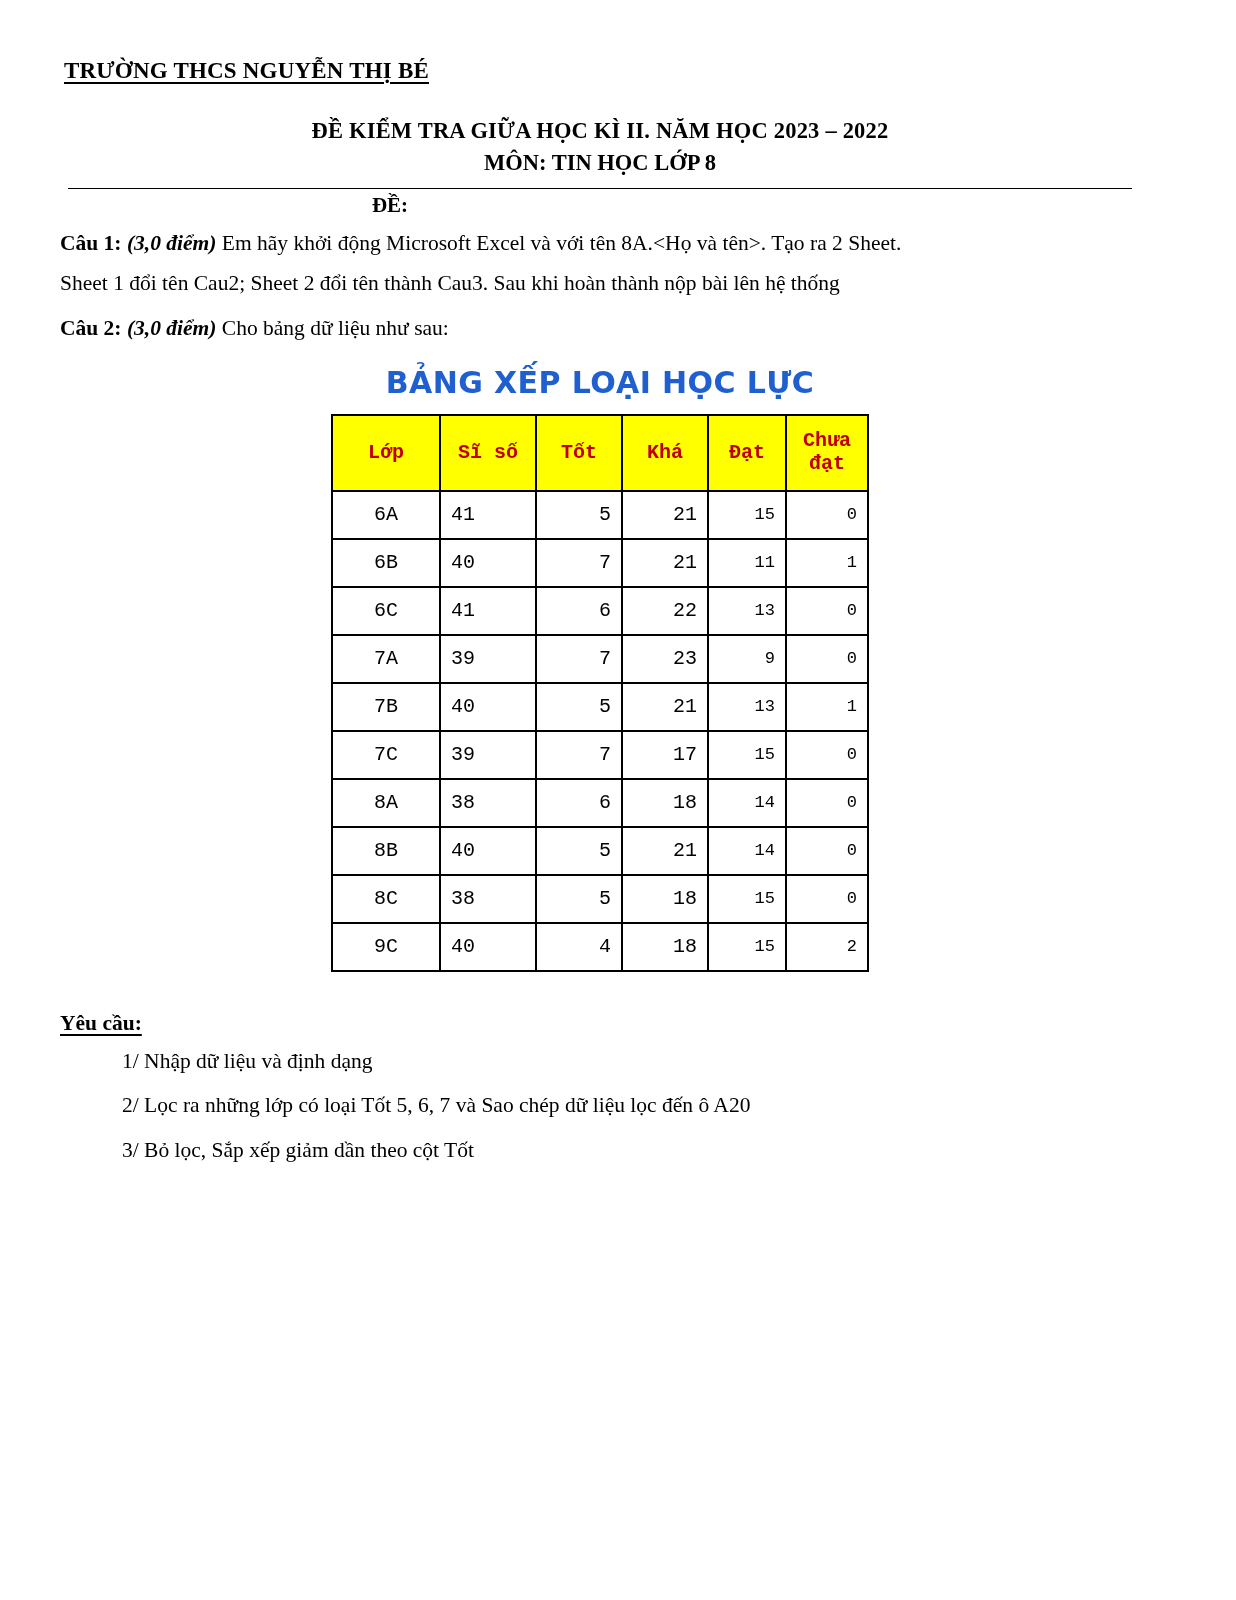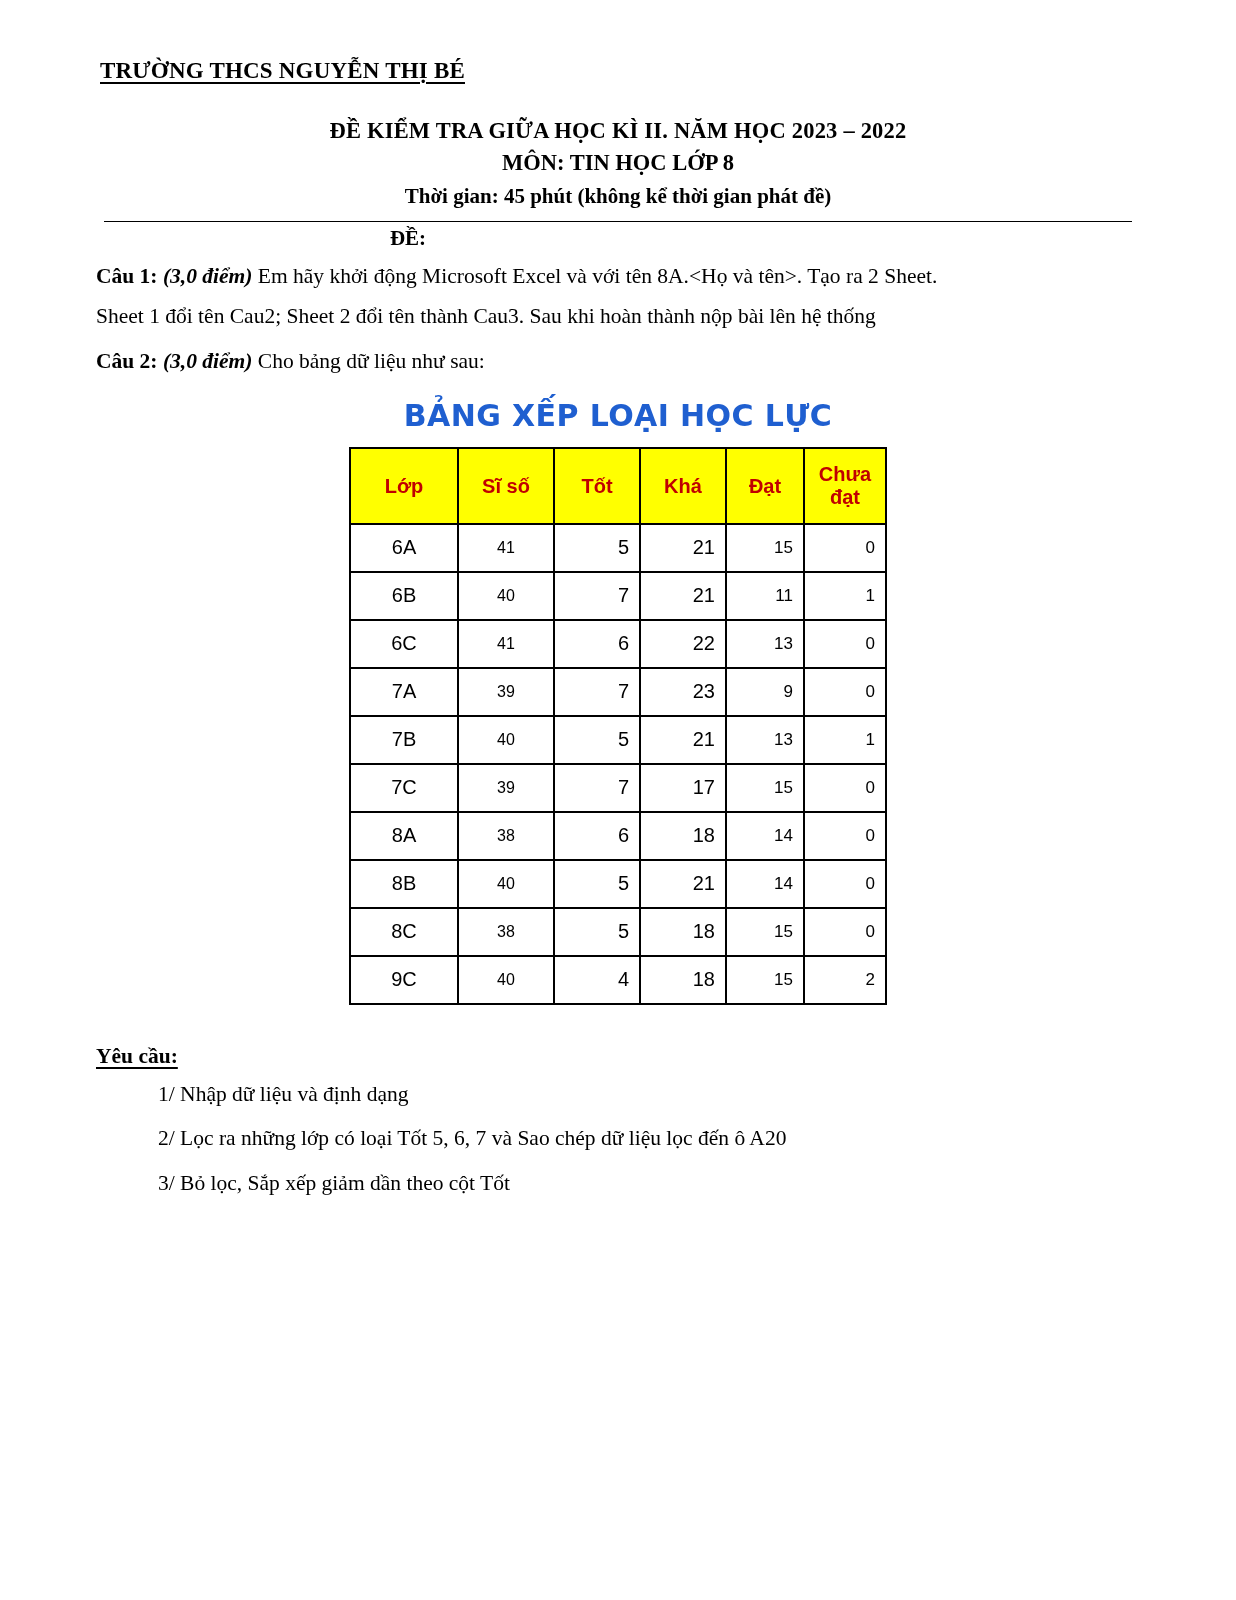--- a/index.html
+++ b/index.html
@@ -12,21 +12,21 @@
     height: 1600px;
     font-family: "Liberation Serif", serif;
     color: #000000;
     position: relative;
     overflow: hidden;
   }
   .page {
     box-sizing: border-box;
     width: 1236px;
     height: 1337px;
-    padding: 48px 96px 0 96px;
+    padding: 48px 96px 0 60px;
     position: relative;
   }
 
   
   .school {
     font-family: "Liberation Serif", serif;
     font-weight: bold;
     font-size: 23px;
     letter-spacing: 0.2px;
     text-decoration: underline;
@@ -97,21 +97,21 @@
   .table-title {
     font-family: "DejaVu Sans", sans-serif;
     font-weight: bold;
     font-size: 30px;
     color: #1f5fd0;
     letter-spacing: 0.4px;
     margin-bottom: 14px;
   }
   table.xl {
     border-collapse: collapse;
-    font-family: Liberation Sans, sans-serif;
+    font-family: Liberation Mono, monospace;
     table-layout: fixed;
   }
   table.xl th, table.xl td {
     border: 2px solid #000;
     height: 46px;
     padding: 0 10px;
   }
   table.xl thead th {
     background: #ffff00;
     color: #c00000;
@@ -122,21 +122,21 @@
     line-height: 1.12;
   }
   col.c-lop    { width: 108px; }
   col.c-siso   { width: 96px; }
   col.c-tot    { width: 86px; }
   col.c-kha    { width: 86px; }
   col.c-dat    { width: 78px; }
   col.c-chua   { width: 82px; }
 
   td.c-name  { text-align: center; font-size: 20px; }
-  td.c-num   { text-align: center; font-size: 16px; }
+  td.c-num   { text-align: left; font-size: 20px; }
   td.c-right { text-align: right;  font-size: 20px; padding-right: 12px; }
   td.c-small { text-align: right;  font-size: 17px; padding-right: 10px; }
 
   
   .req-title {
     font-weight: bold;
     font-size: 21.5px;
     text-decoration: underline;
     text-underline-offset: 4px;
     margin-top: 39px;
@@ -151,21 +151,20 @@
 </head>
 <body>
 
 <div class="page">
 
   <div class="school">TRƯỜNG THCS NGUYỄN THỊ BÉ</div>
 
   <div class="title-block">
     <div class="title-line-1">ĐỀ KIỂM TRA GIỮA HỌC KÌ II. NĂM HỌC 2023 – 2022</div>
     <div class="title-line-2">MÔN: TIN HỌC LỚP 8</div>
-    <div class="title-line-3">Thời gian: 45 phút (không kể thời gian phát đề)</div>
   </div>
 
   <hr class="rule">
 
   <div class="de-label">ĐỀ:</div>
 
   <div class="para">
     <span class="lead">Câu 1:</span>
     <span class="ital">(3,0 điểm)</span><span> Em hãy khởi động Microsoft Excel và với tên 8A.&lt;Họ và tên&gt;. Tạo ra 2 Sheet.</span>
   </div>

